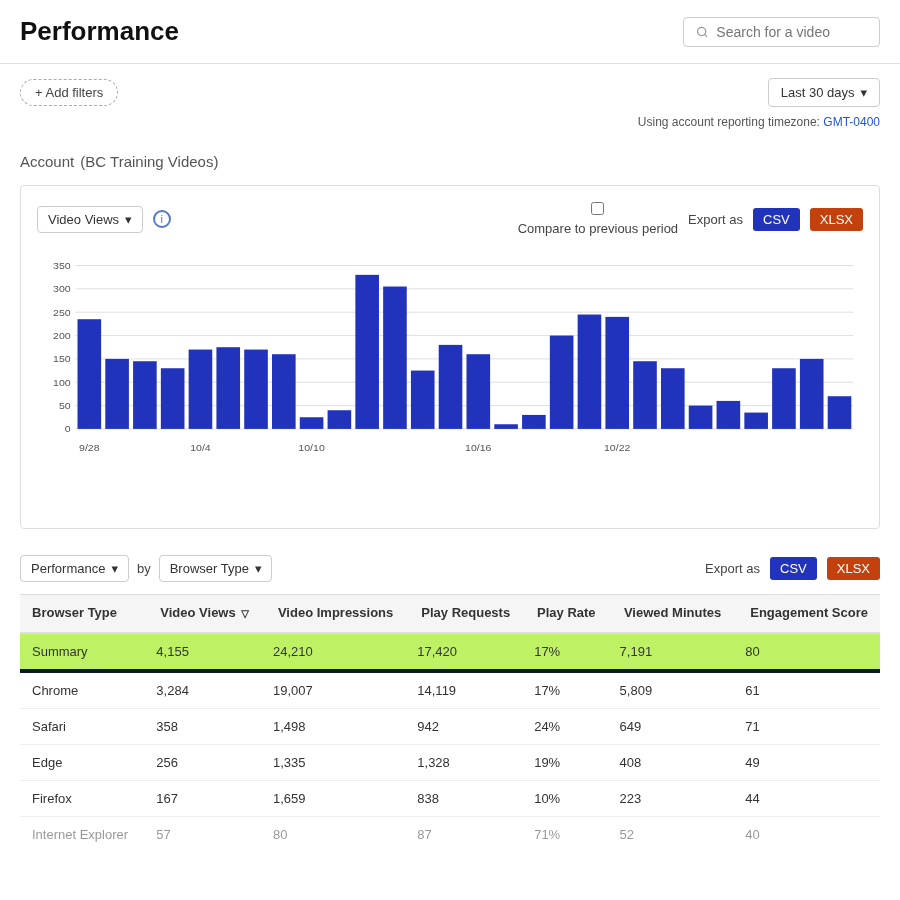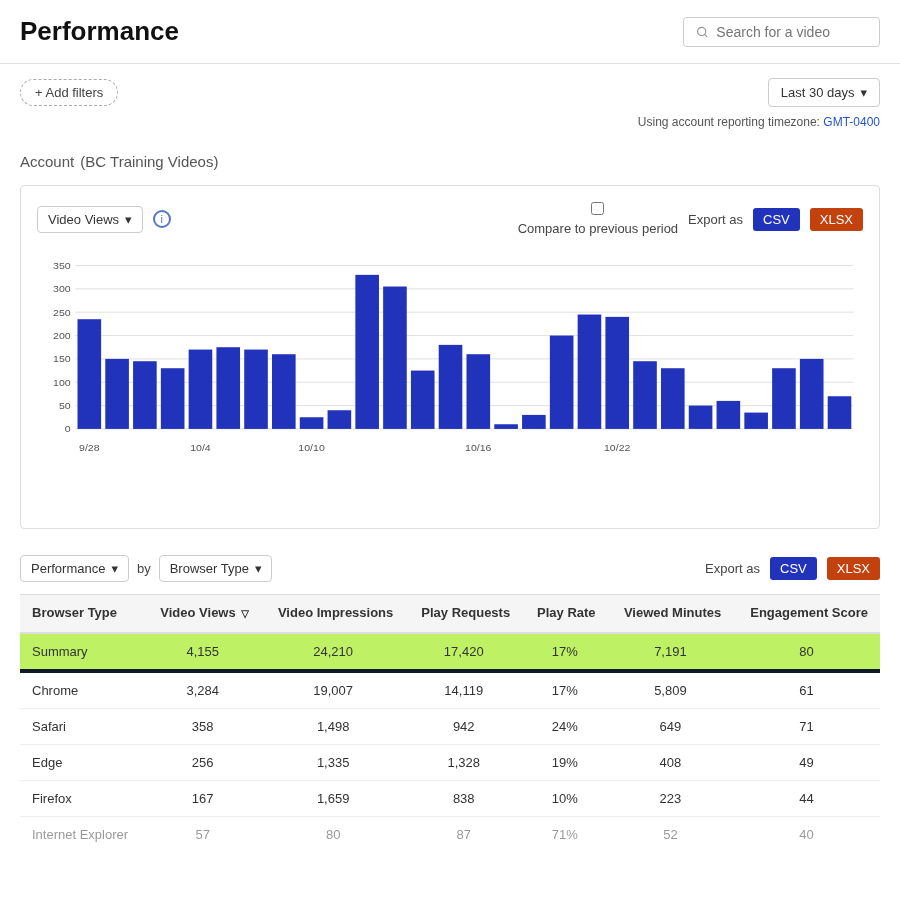--- a/index.html
+++ b/index.html
@@ -228,21 +228,21 @@
       border-bottom: 2px solid #ddd;
       border-top: 1px solid #ddd;
       vertical-align: bottom;
       line-height: 1.3;
     }
     .data-table th:first-child {
       text-align: left;
     }
     .data-table td {
       padding: 10px 12px;
-      text-align: center;
+      text-align: left;
       border-bottom: 1px solid #eee;
       color: #333;
     }
     .data-table td:first-child {
       text-align: left;
     }
     .data-table tr.summary-row td {
       font-weight: 400;
       background: #bef264;
       border-bottom: 4px solid #0f172a;

